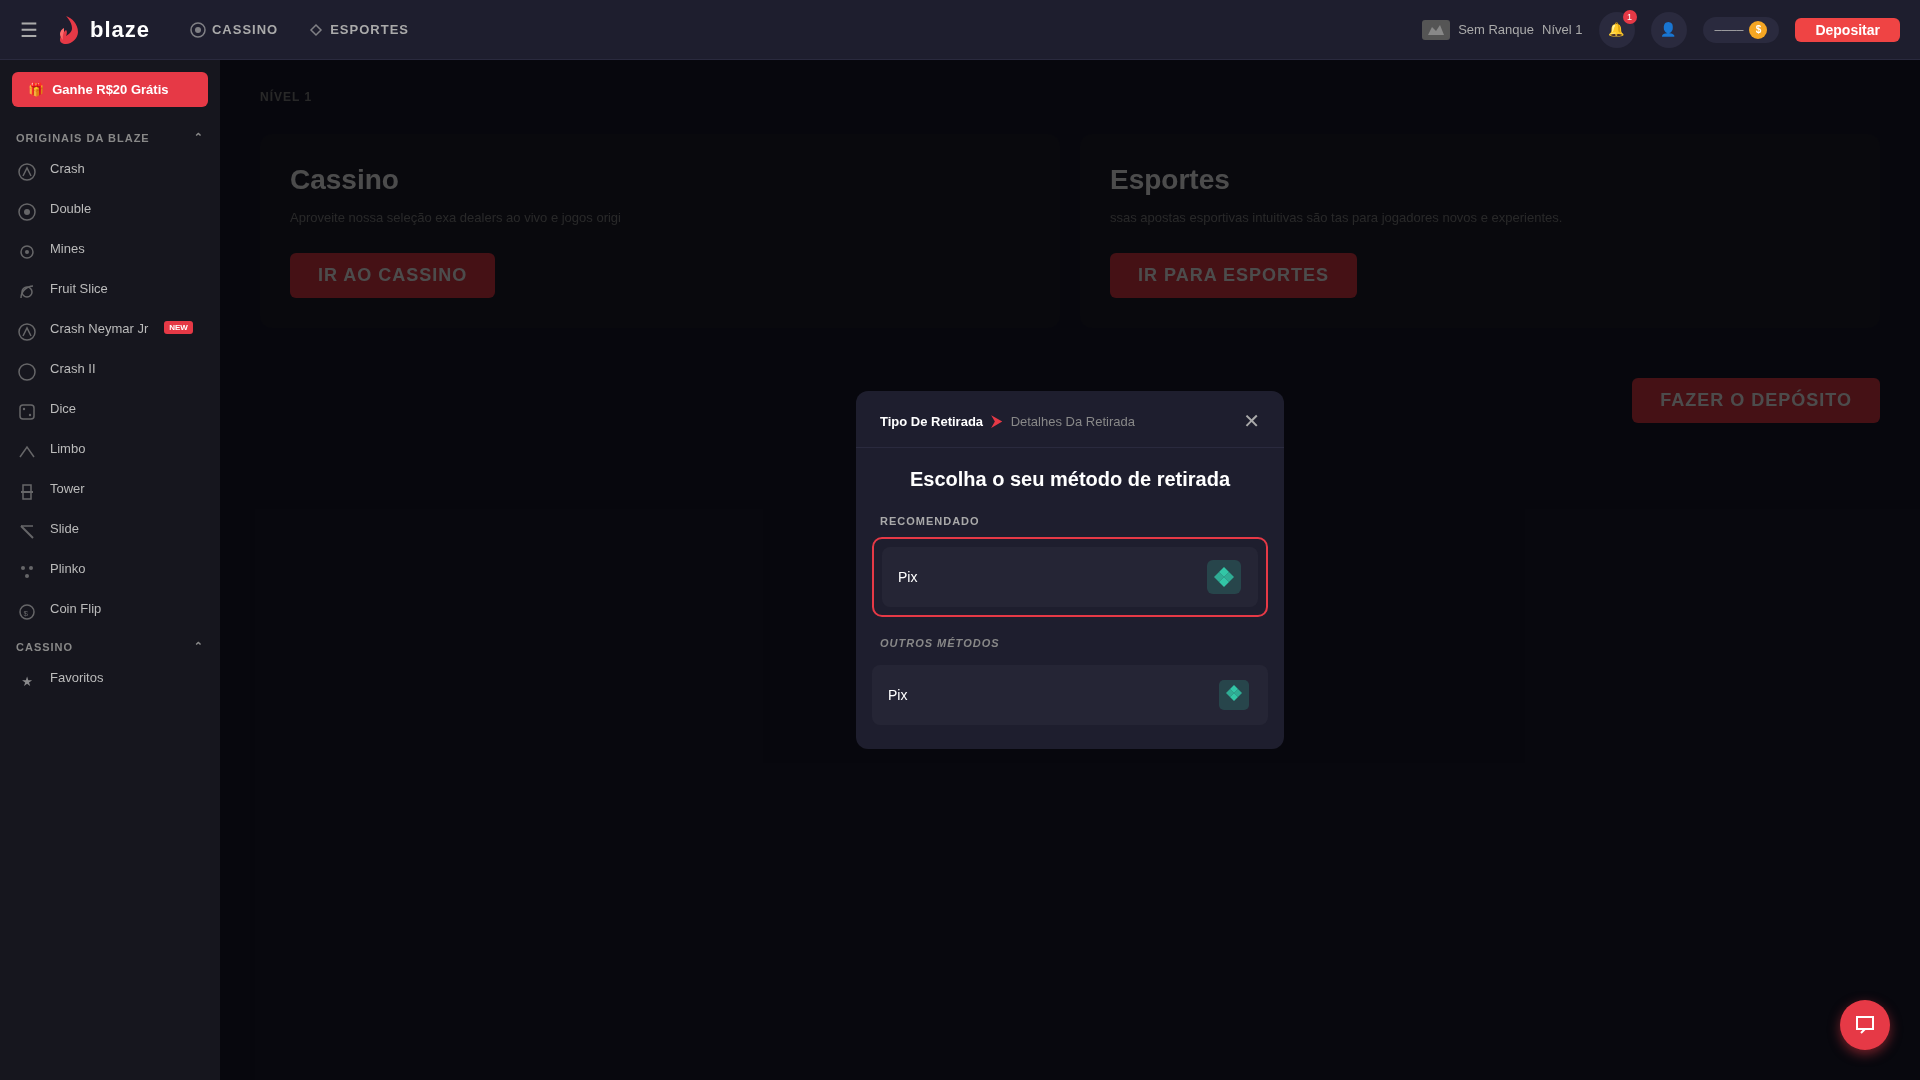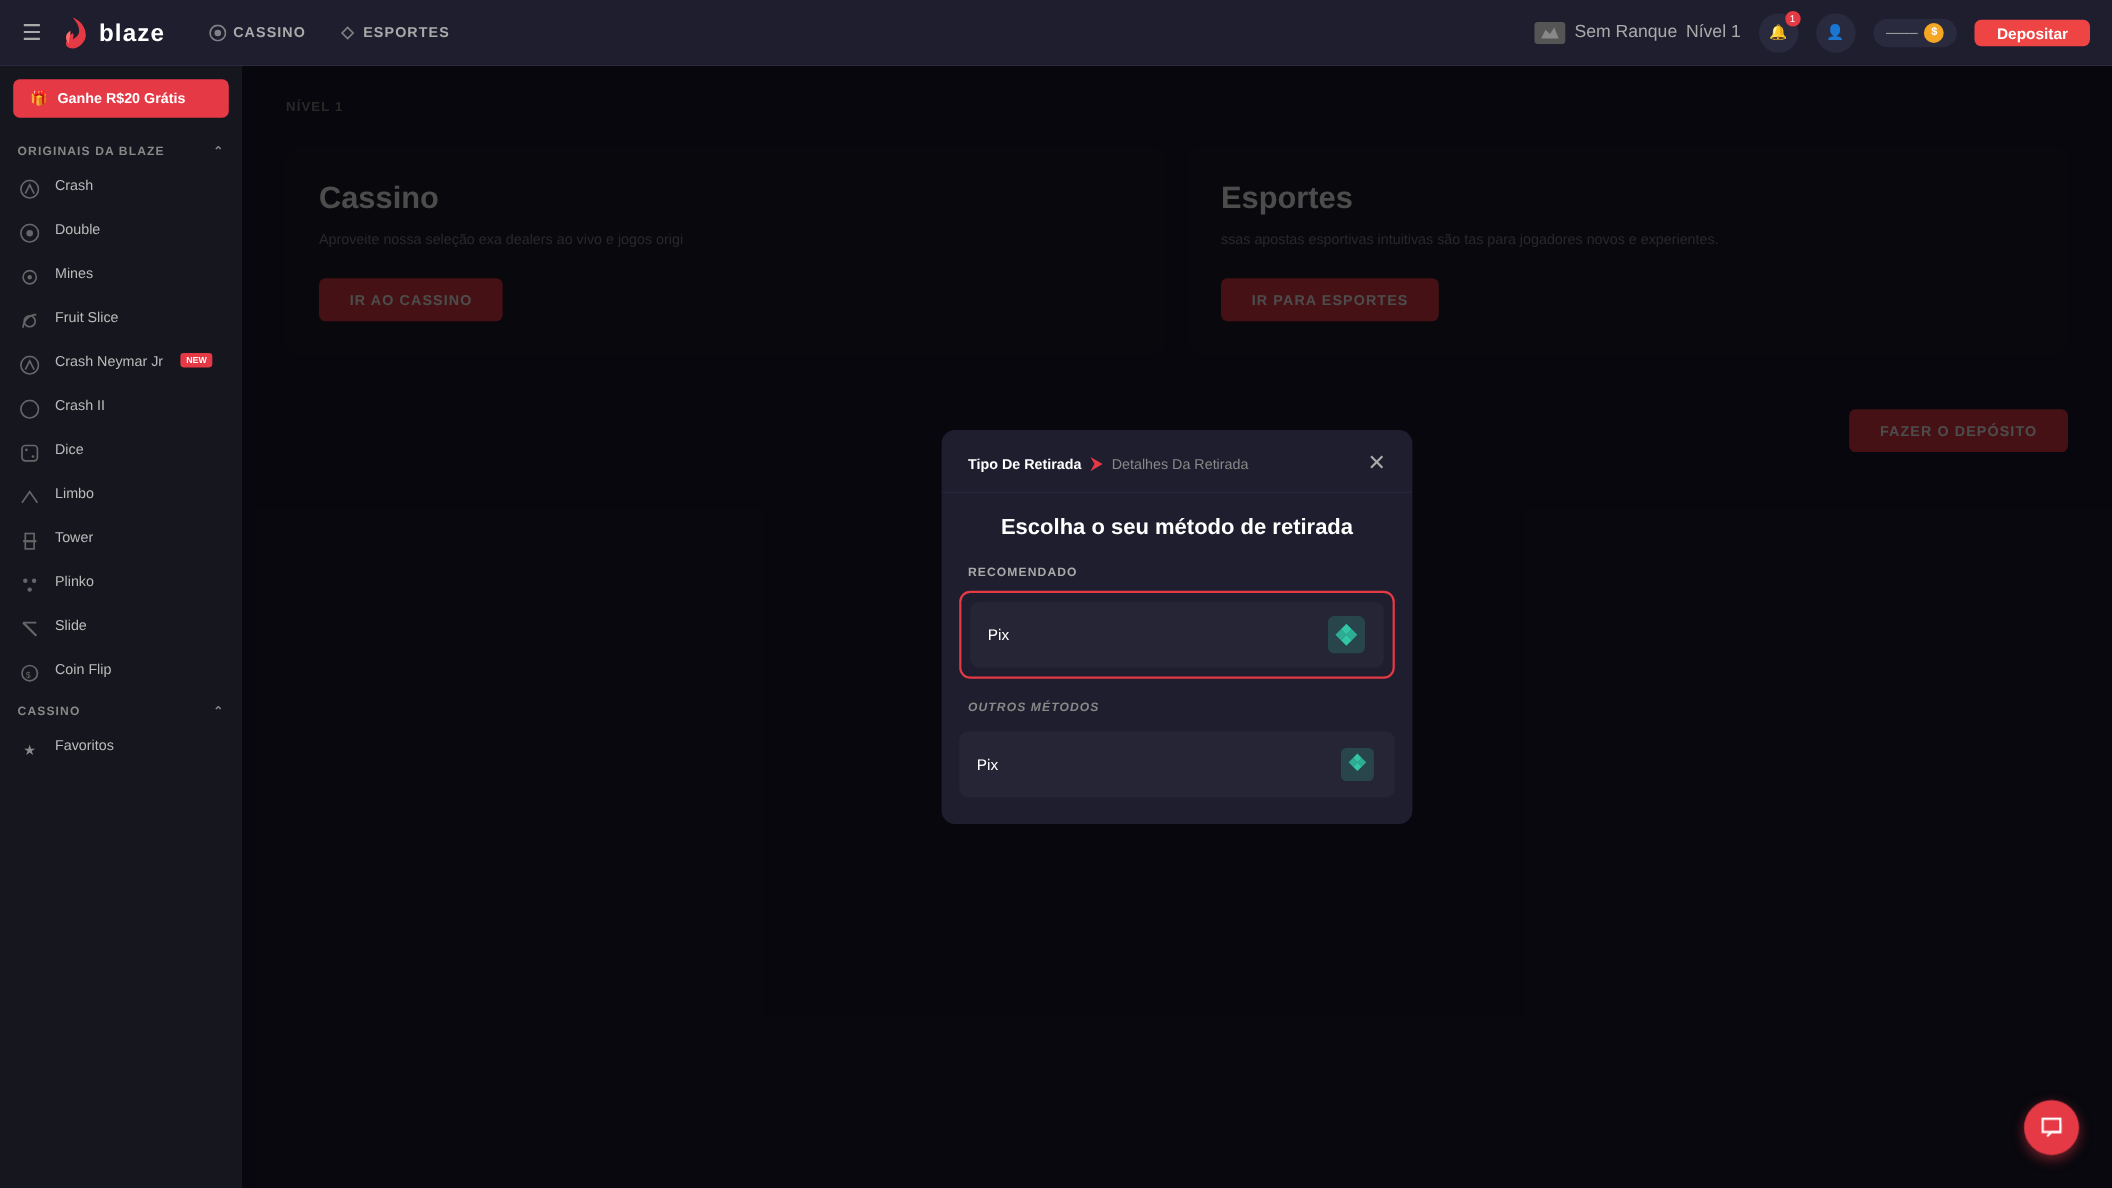--- a/index.html
+++ b/index.html
@@ -67,21 +67,21 @@
     .nav-right {
       display: flex;
       align-items: center;
       gap: 16px;
     }
     .rank-info {
       display: flex;
       align-items: center;
       gap: 8px;
       color: #aaa;
-      font-size: 16px;
+      font-size: 13px;
     }
     .rank-icon {
       width: 28px;
       height: 20px;
       background: #555;
       border-radius: 3px;
       display: flex;
       align-items: center;
       justify-content: center;
     }
@@ -308,21 +308,21 @@
       font-size: 13px;
       line-height: 1.6;
       margin-bottom: 24px;
     }
     .card-btn {
       background: #e63946;
       color: #fff;
       border: none;
       border-radius: 6px;
       padding: 12px 28px;
-      font-size: 13px;
+      font-size: 18px;
       font-weight: 700;
       letter-spacing: 1px;
       cursor: pointer;
       text-transform: uppercase;
     }
 
     .nivel-badge {
       color: #888;
       font-size: 12px;
       font-weight: 700;
@@ -618,35 +618,35 @@
         <svg width="18" height="18" viewBox="0 0 18 18" fill="none">
             <rect x="5" y="2" width="8" height="14" stroke="#888" stroke-width="1.5" fill="none"></rect>
             <rect x="3" y="8" width="12" height="2" fill="#888"></rect>
           </svg>
       </span>
       <span>Tower</span>
     </div>
     <div class="sidebar-item">
       <span class="sidebar-item-icon">
         <svg width="18" height="18" viewBox="0 0 18 18" fill="none">
+            <path d="M3 3 L15 15" stroke="#888" stroke-width="2"></path>
+            <path d="M3 3 L10 3 L15 3" stroke="#888" stroke-width="1.5" fill="none"></path>
+          </svg>
+      </span>
+      <span>Slide</span>
+    </div>
+    <div class="sidebar-item">
+      <span class="sidebar-item-icon">
+        <svg width="18" height="18" viewBox="0 0 18 18" fill="none">
             <circle cx="5" cy="5" r="2" fill="#888"></circle>
             <circle cx="13" cy="5" r="2" fill="#888"></circle>
             <circle cx="9" cy="13" r="2" fill="#888"></circle>
           </svg>
       </span>
       <span>Plinko</span>
-    </div>
-    <div class="sidebar-item">
-      <span class="sidebar-item-icon">
-        <svg width="18" height="18" viewBox="0 0 18 18" fill="none">
-            <path d="M3 3 L15 15" stroke="#888" stroke-width="2"></path>
-            <path d="M3 3 L10 3 L15 3" stroke="#888" stroke-width="1.5" fill="none"></path>
-          </svg>
-      </span>
-      <span>Slide</span>
     </div>
     <div class="sidebar-item">
       <span class="sidebar-item-icon">
         <svg width="18" height="18" viewBox="0 0 18 18" fill="none">
             <circle cx="9" cy="9" r="7" stroke="#888" stroke-width="1.5" fill="none"></circle>
             <text x="5.5" y="13" fill="#888" font-size="8">$</text>
           </svg>
       </span>
       <span>Coin Flip</span>
     </div>

